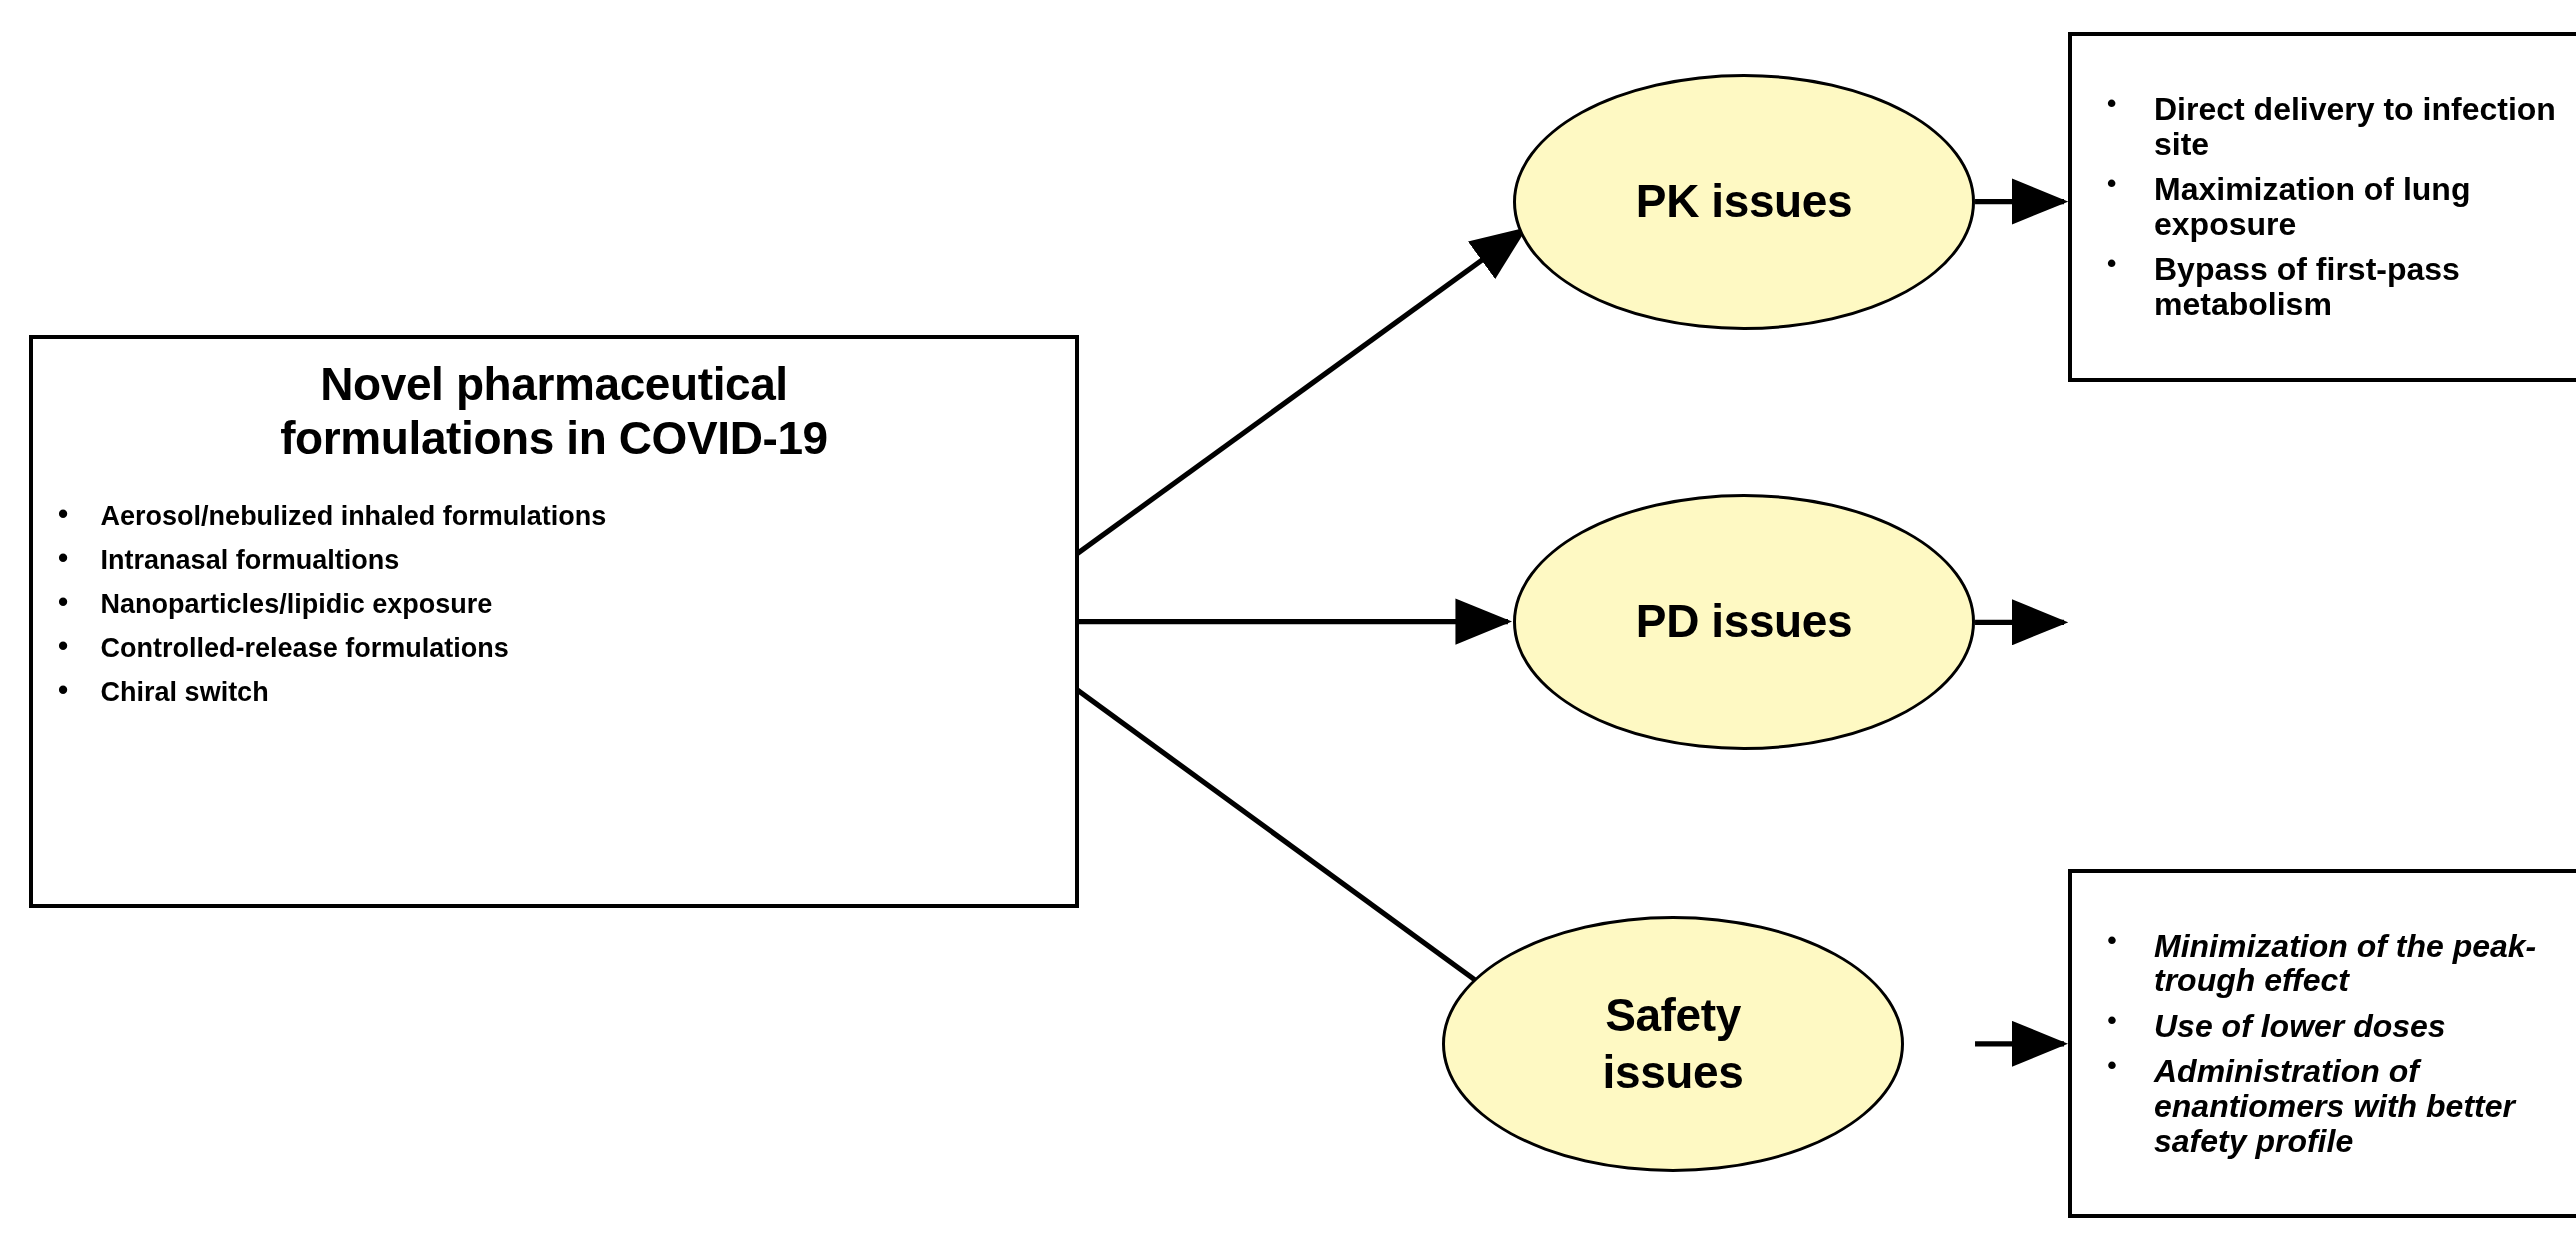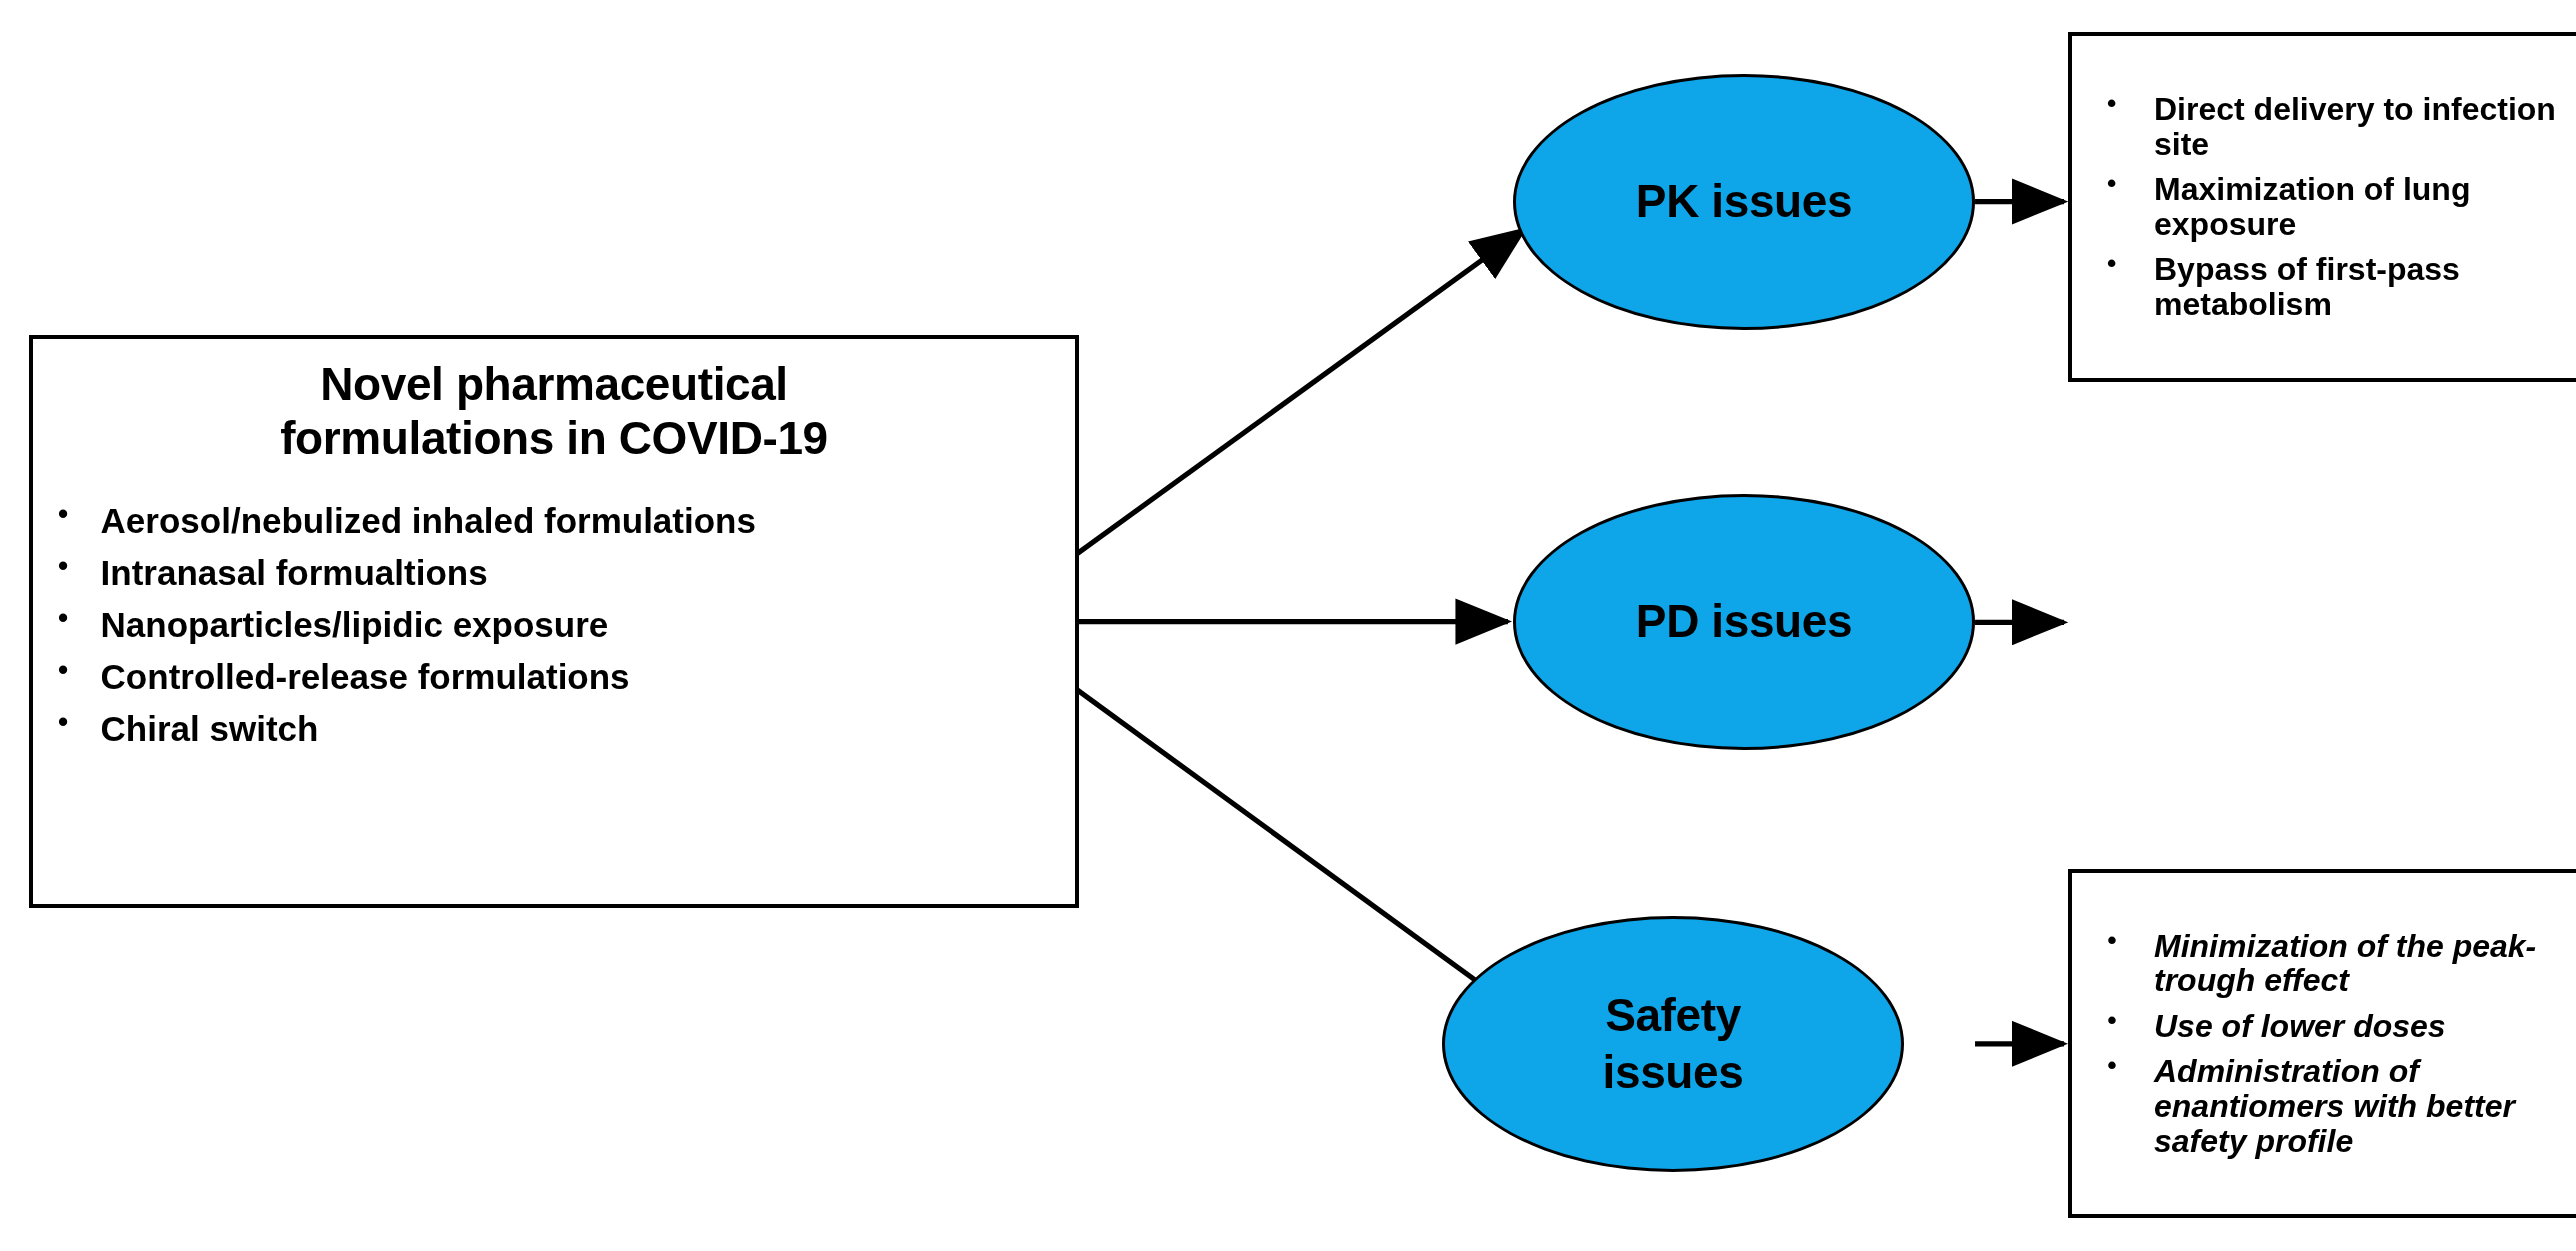--- a/index.html
+++ b/index.html
@@ -53,21 +53,21 @@
     margin: 0;
     padding: 0;
   }
   .main-bullets {
     margin-top: 37px;
     padding: 0 14.7px 0 20.6px;
   }
   .main-bullets li {
     position: relative;
     font-weight: bold;
-    font-size: 35px;
+    font-size: 27px;
     line-height: 1.0;
     padding-left: 47px;
     margin-bottom: 17px;
     white-space: nowrap;
   }
   .main-bullets li::before {
     content: "\2022";
     position: absolute;
     left: 4.4px;
     top: -2.2px;
@@ -75,21 +75,21 @@
   }
 
   
   .ellipse {
     position: absolute;
     width: 462px;
     height: 256px;
     border: 3.7px solid #000000;
     border-radius: 50%;
     box-sizing: border-box;
-    background: #0ea5e9;
+    background: #fef9c3;
     display: flex;
     align-items: center;
     justify-content: center;
   }
   .ellipse-label {
     font-weight: bold;
     font-size: 46px;
     line-height: 1.25;
     text-align: center;
     letter-spacing: -0.4px;

